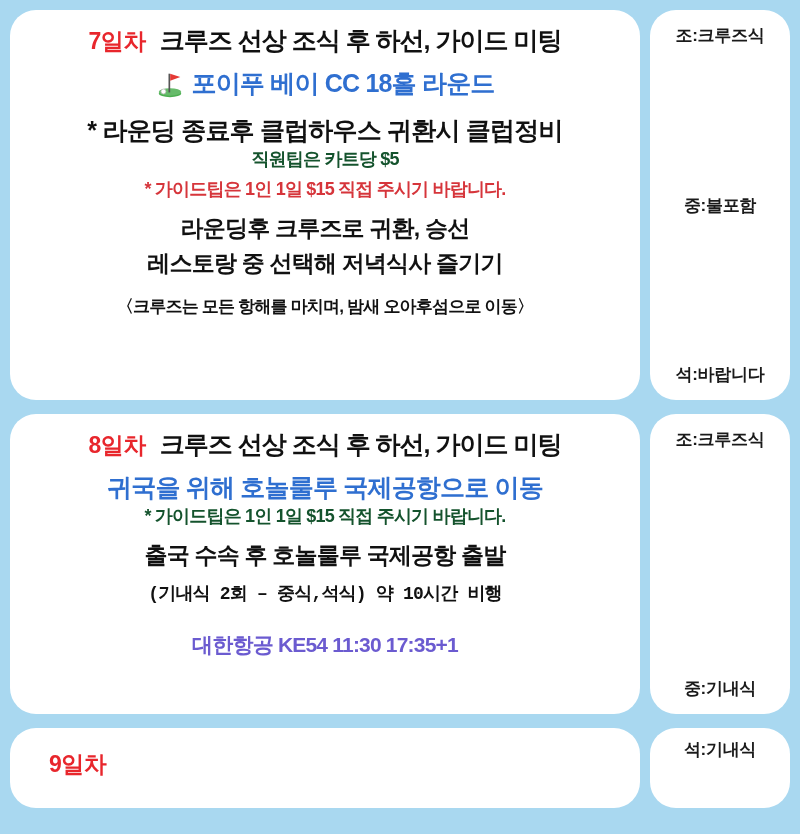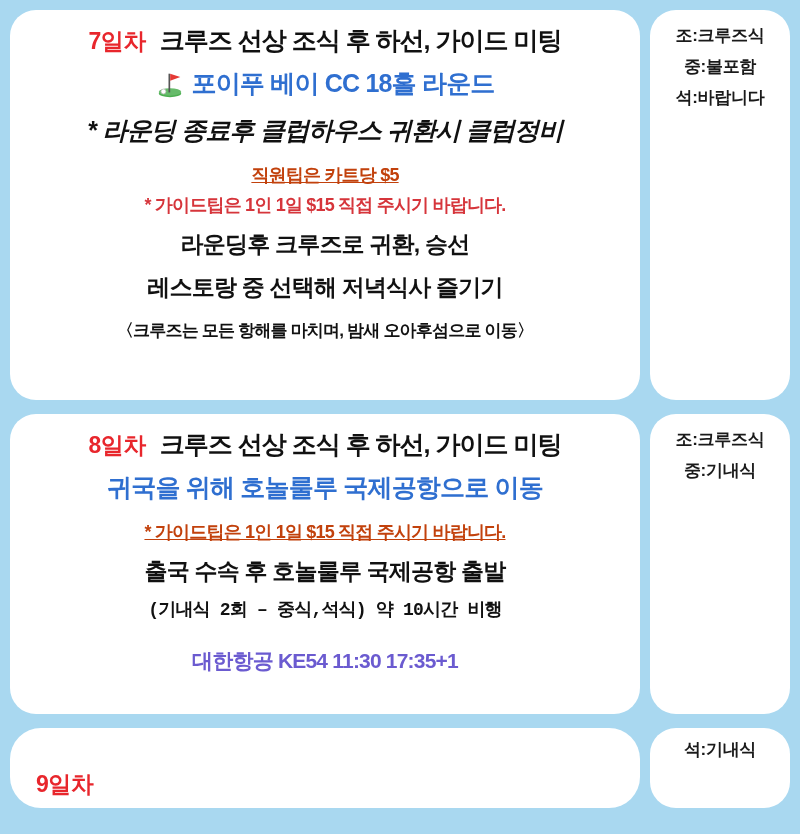--- a/index.html
+++ b/index.html
@@ -41,21 +41,21 @@
     align-items: center;
     justify-content: flex-start;
   }
   .side-card {
     width: 140px;
     flex: 0 0 140px;
     padding: 14px 10px;
     display: flex;
     flex-direction: column;
     align-items: center;
-    justify-content: flex-start;
+    justify-content: space-between;
     gap: 8px;
   }
   .side-line {
     font-size: 17px;
     font-weight: bold;
     color: #1a1a1a;
     letter-spacing: -0.3px;
     white-space: nowrap;
   }
   .head-row {
@@ -98,46 +98,44 @@
     display: inline-block;
     width: 30px;
     height: 30px;
     vertical-align: middle;
   }
   .l-black-big {
     font-size: 25px;
     font-weight: bold;
     color: #111111;
     margin-top: 14px;
-    font-style: italic;
   }
   .l-red-sm {
     font-size: 18px;
     font-weight: bold;
-    color: #c2410c;
-    margin-top: 16px;
-    text-decoration: underline;
+    color: #14532d;
+    margin-top: 0;
   }
   .l-red-sm2 {
     font-size: 18px;
     font-weight: bold;
     color: #d6353b;
     margin-top: 6px;
   }
   .l-black-mid {
     font-size: 23px;
     font-weight: bold;
     color: #111111;
     margin-top: 12px;
   }
   .l-black-mid2 {
     font-size: 23px;
     font-weight: bold;
     color: #111111;
-    margin-top: 12px;
+    margin-top: 4px;
   }
   .l-note {
     font-size: 17px;
     font-weight: bold;
     color: #111111;
     margin-top: 16px;
   }
   .l-black-sm {
     font-size: 18px;
     font-weight: bold;
@@ -145,24 +143,23 @@
     margin-top: 10px;
     font-family: Liberation Mono, monospace;
   }
   .l-purple {
     font-size: 21px;
     font-weight: bold;
     color: #6b5bd0;
     margin-top: 26px;
   }
   .last-block .main-card {
-    padding: 8px;
-    justify-content: flex-end;
+    padding: 21px;
+    justify-content: flex-start;
     align-items: flex-start;
-    border-radius: 31px;
   }
   .last-row {
     display: flex;
     align-items: baseline;
     gap: 18px;
     padding-left: 18px;
   }
   .last-row .day-label { font-size: 23px; }
   .last-row .head-title { font-size: 25px; }
   .side-card.last { padding: 10px; }

